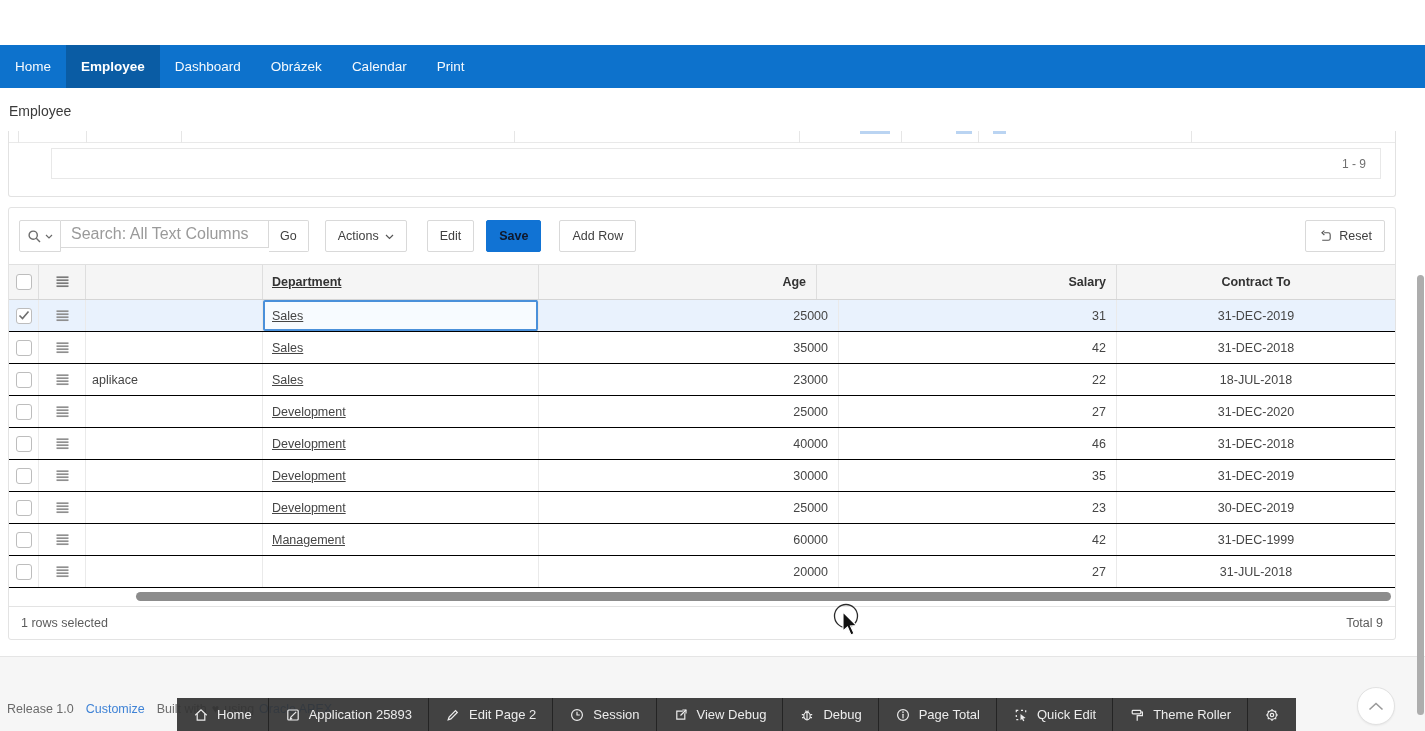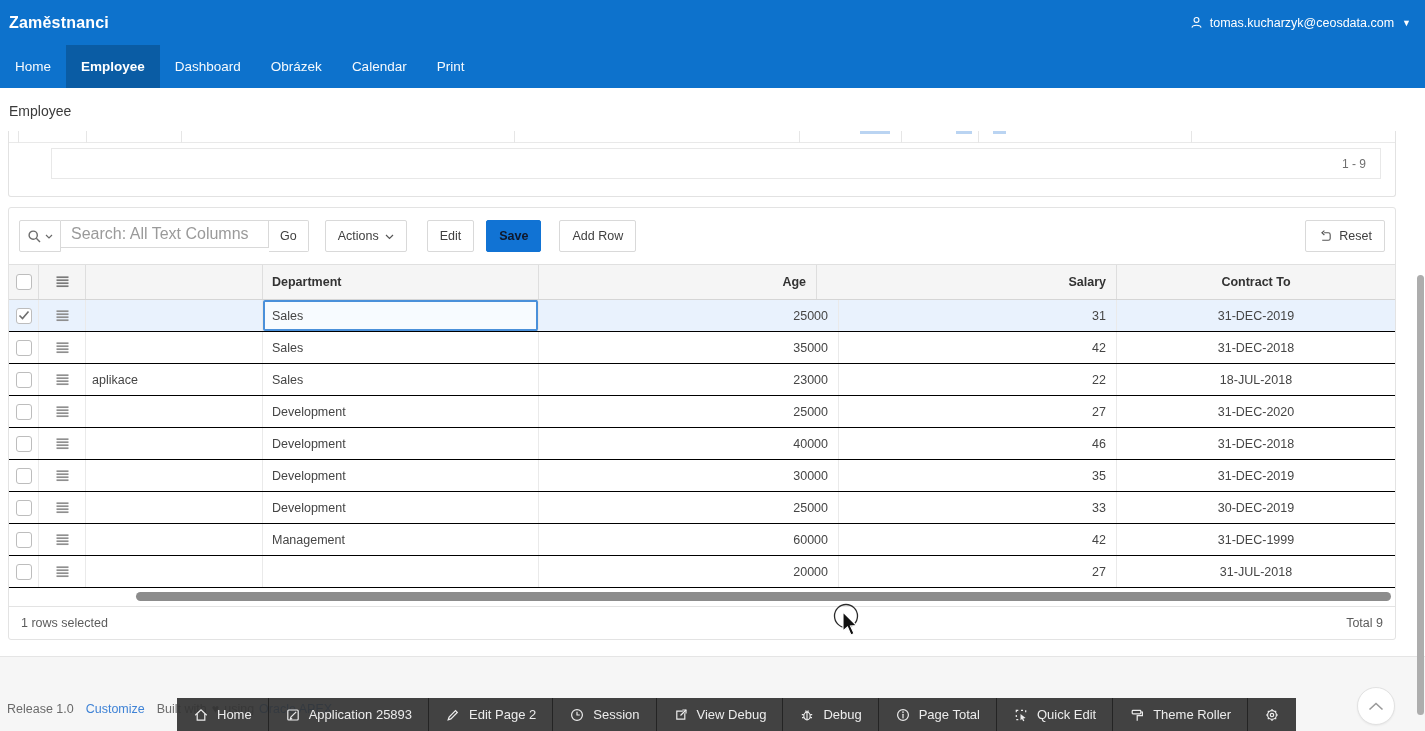--- a/index.html
+++ b/index.html
@@ -64,21 +64,21 @@
                border-bottom:1px solid #d5d5d5; font-weight:bold; font-size:12.5px; color:#333; }
   .hcell { display:flex; align-items:center; border-right:1px solid #dedede; height:100%; }
   .ig-body { }
   .ig-row { height:32px; display:flex; border-bottom:1px solid #000000; background:#fff; }
   .ig-row.selected { background:var(--row-selected); }
   .cell { display:flex; align-items:center; font-size:12.5px; color:#454545;
           border-right:1px solid #eaeaea; height:100%; overflow:hidden; white-space:nowrap; }
   .col-cb { width:30px; justify-content:center; }
   .col-menu { width:47px; justify-content:center; }
   .col-name { width:177px; padding-left:6px; }
-  .col-dept { width:276px; padding-left:9px; }
+  .col-dept { width:276px; padding-left:9px;text-decoration:underline; }
   .col-salary { width:300px; justify-content:flex-end; padding-right:10px; }
   .col-age { width:278px; justify-content:flex-end; padding-right:10px; }
   .col-contract { flex:1; justify-content:center; border-right:none; }
   .cell.focus { box-shadow:inset 0 0 0 2px var(--focus-blue); border-radius:2px; background:#f7fbff; }
   .cb { width:16px; height:16px; border:1px solid #bdbdbd; border-radius:3px; background:#fff;
         display:inline-flex; align-items:center; justify-content:center; }
   .cb svg { display:none; }
   .cb.checked svg { display:block; }
 
   
@@ -118,31 +118,20 @@
              background:#adadad; border-radius:4px; }
 
   
   .cursor { position:absolute; left:828px; top:598px; z-index:10; pointer-events:none; }
 </style>
 </head>
 <body>
 
 <div class="screen" style="--header-blue: #0d72cc; --tab-active: #0a5ca4; --save-blue: #1173d4; --link-blue: #3f83d6; --row-selected: #e9f2fd; --focus-blue: #4a90da;">
 
-  <header class="app-header">
-    <div class="app-title">Zaměstnanci</div>
-    <div class="user-menu">
-      <svg width="15" height="15" viewBox="0 0 16 16" fill="none" stroke="#fff" stroke-width="1.2">
-        <circle cx="8" cy="5.2" r="2.6"></circle>
-          <path d="M3.2 13.5 C3.4 10 12.6 10 12.8 13.5"></path>
-      </svg>
-      <span>tomas.kucharzyk@ceosdata.com</span>
-      <span class="user-caret">▼</span>
-    </div>
-  </header>
 
   <nav class="tabbar" id="tabbar">
       <div class="tab">Home</div>
       <div class="tab active">Employee</div>
       <div class="tab">Dashboard</div>
       <div class="tab">Obrázek</div>
       <div class="tab">Calendar</div>
       <div class="tab">Print</div>
     </nav>
 
@@ -338,21 +327,21 @@
             <svg width="13" height="12" viewBox="0 0 13 12">
               <line x1="0.5" x2="12.5" y1="1.2" y2="1.2" stroke="#8f8f8f" stroke-width="1.7"></line>
               <line x1="0.5" x2="12.5" y1="4.2" y2="4.2" stroke="#8f8f8f" stroke-width="1.7"></line>
               <line x1="0.5" x2="12.5" y1="7.2" y2="7.2" stroke="#8f8f8f" stroke-width="1.7"></line>
               <line x1="0.5" x2="12.5" y1="10.2" y2="10.2" stroke="#8f8f8f" stroke-width="1.7"></line>
             </svg>
           </div>
           <div class="cell col-name"></div>
           <div class="cell col-dept">Development</div>
           <div class="cell col-salary">25000</div>
-          <div class="cell col-age">33</div>
+          <div class="cell col-age">23</div>
           <div class="cell col-contract">30-DEC-2019</div>
         </div>
         <div class="ig-row">
           <div class="cell col-cb">
             <span class="cb"></span>
           </div>
           <div class="cell col-menu">
             <svg width="13" height="12" viewBox="0 0 13 12">
               <line x1="0.5" x2="12.5" y1="1.2" y2="1.2" stroke="#8f8f8f" stroke-width="1.7"></line>
               <line x1="0.5" x2="12.5" y1="4.2" y2="4.2" stroke="#8f8f8f" stroke-width="1.7"></line>

